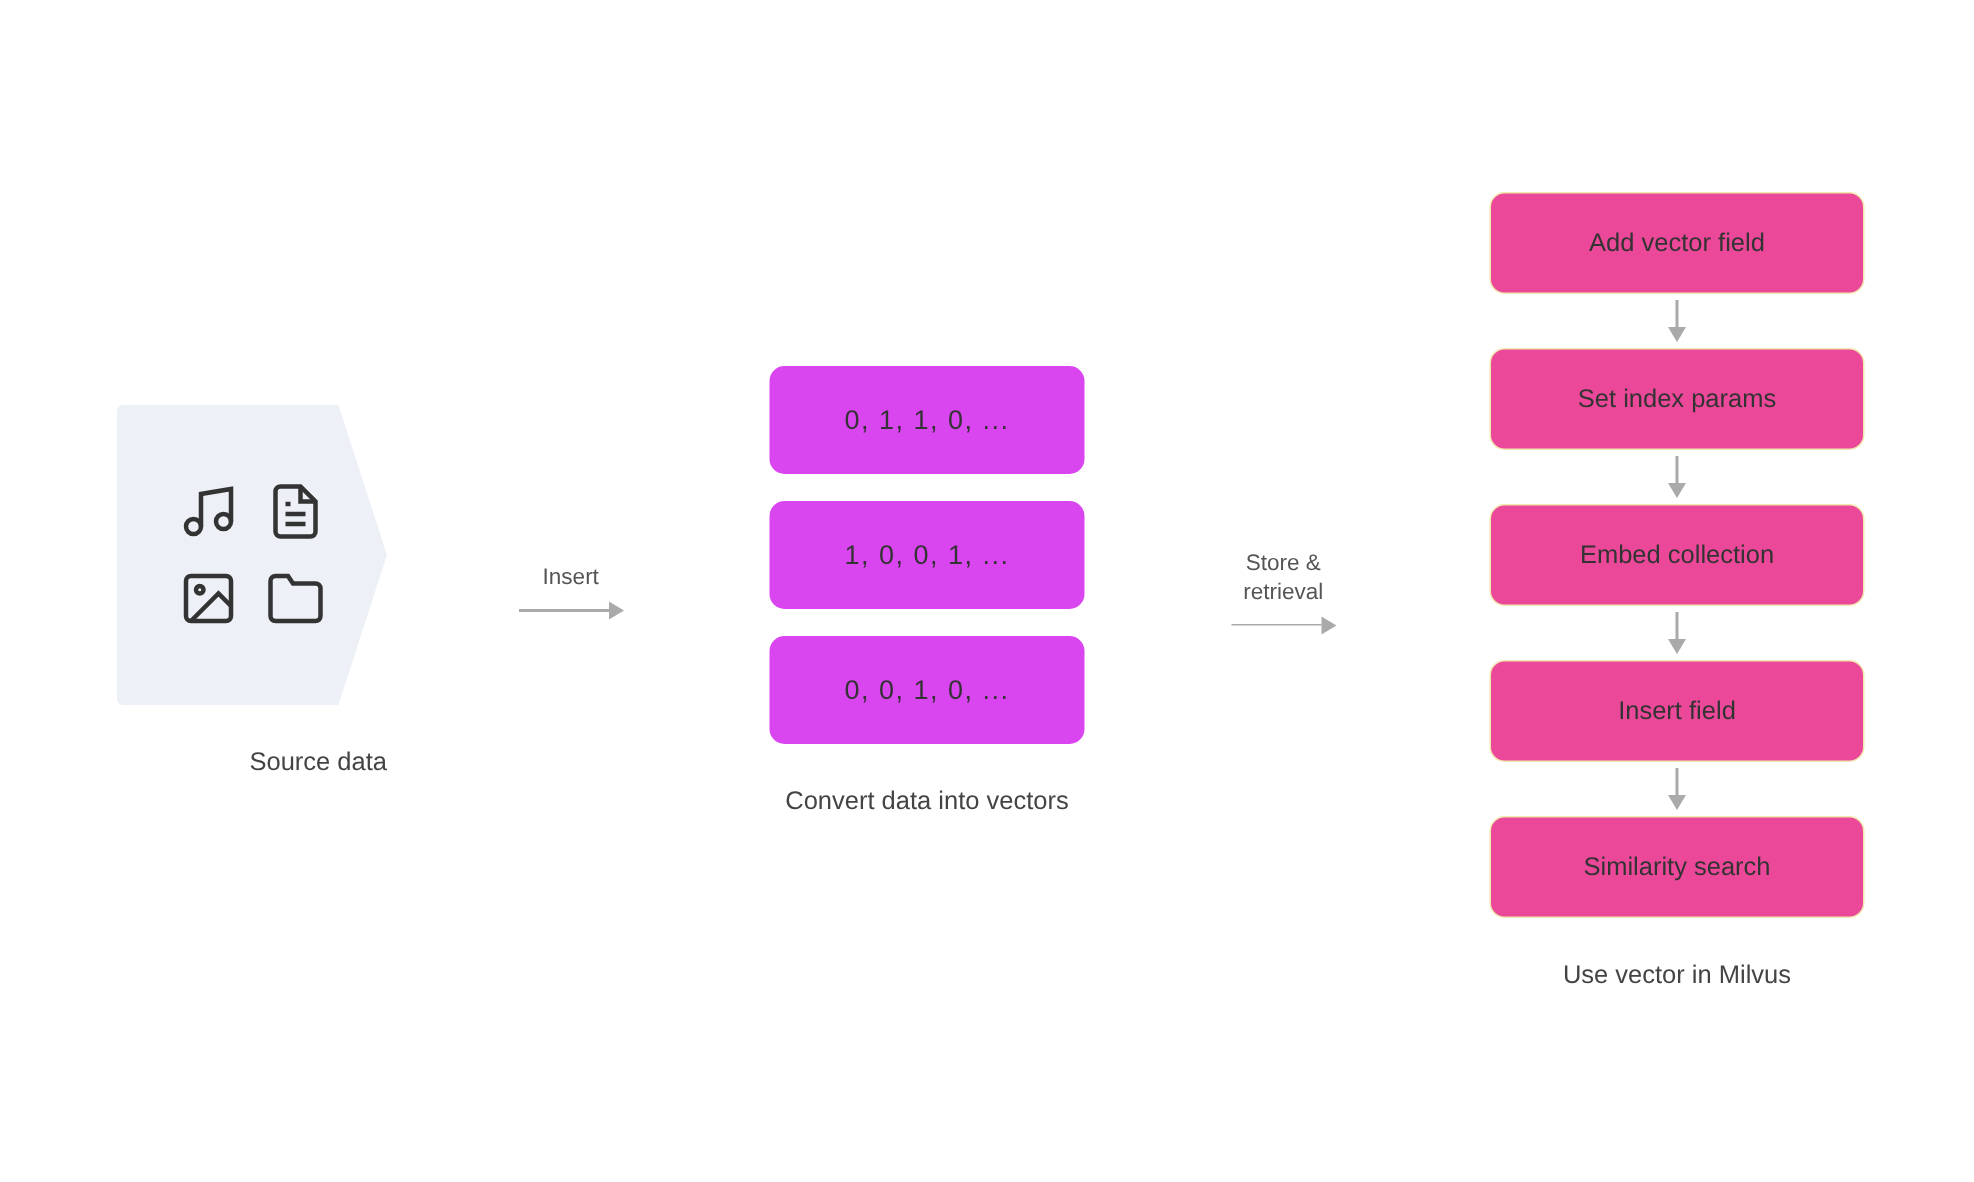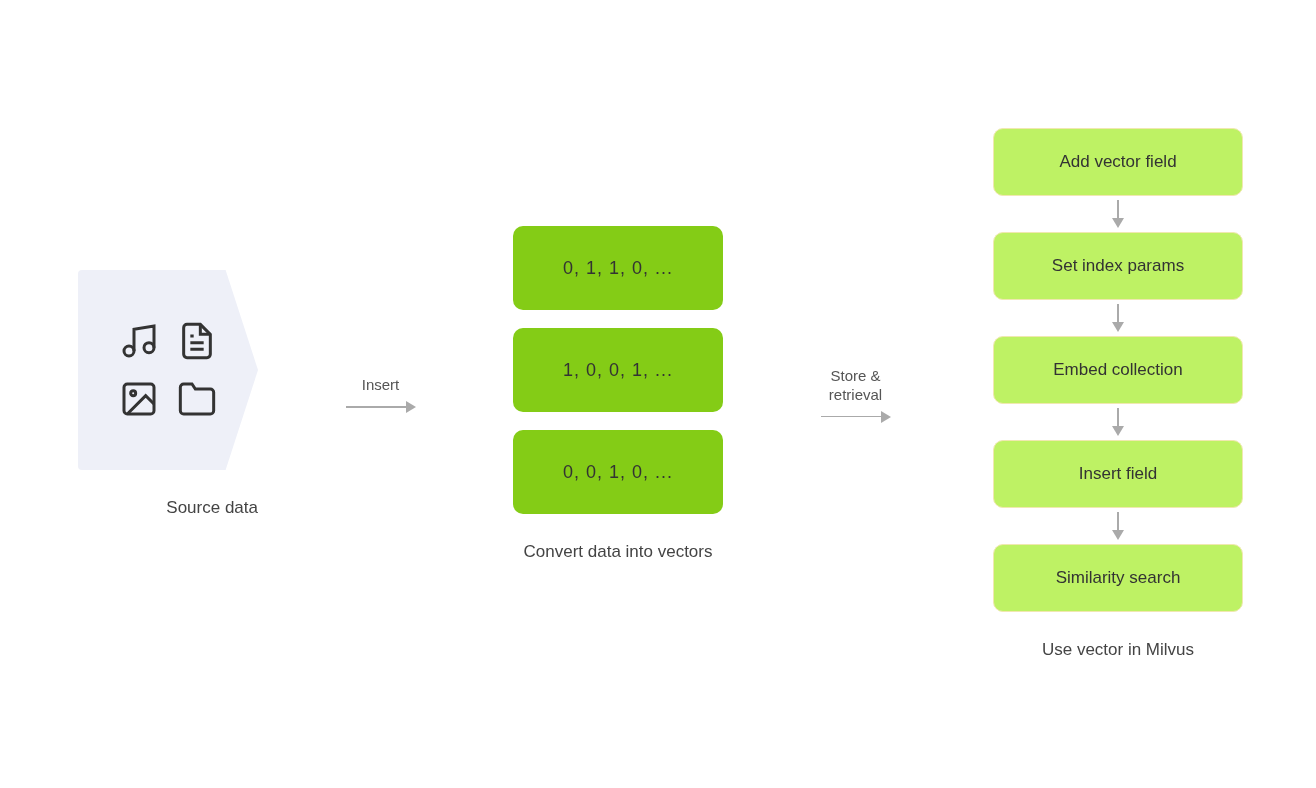--- a/index.html
+++ b/index.html
@@ -123,22 +123,22 @@
 
     .vectors-column {
       display: flex;
       flex-direction: column;
       gap: 18px;
       margin-bottom: 16px;
     }
 
     .vector-box {
       width: 210px;
-      height: 84px;
-      background: #84cc16;
+      height: 72px;
+      background: #d946ef;
       border-radius: 10px;
       display: flex;
       align-items: center;
       justify-content: center;
       font-size: 18px;
       color: #333;
       letter-spacing: 1px;
     }
 
     
@@ -154,21 +154,21 @@
       display: flex;
       flex-direction: column;
       align-items: center;
       gap: 0;
       margin-bottom: 16px;
     }
 
     .step-box {
       width: 250px;
       height: 68px;
-      background: #bef264;
+      background: #ec4899;
       border-radius: 10px;
       display: flex;
       align-items: center;
       justify-content: center;
       font-size: 17px;
       color: #333;
       border: 1px solid #f0e8b0;
     }
 
     .step-arrow {

